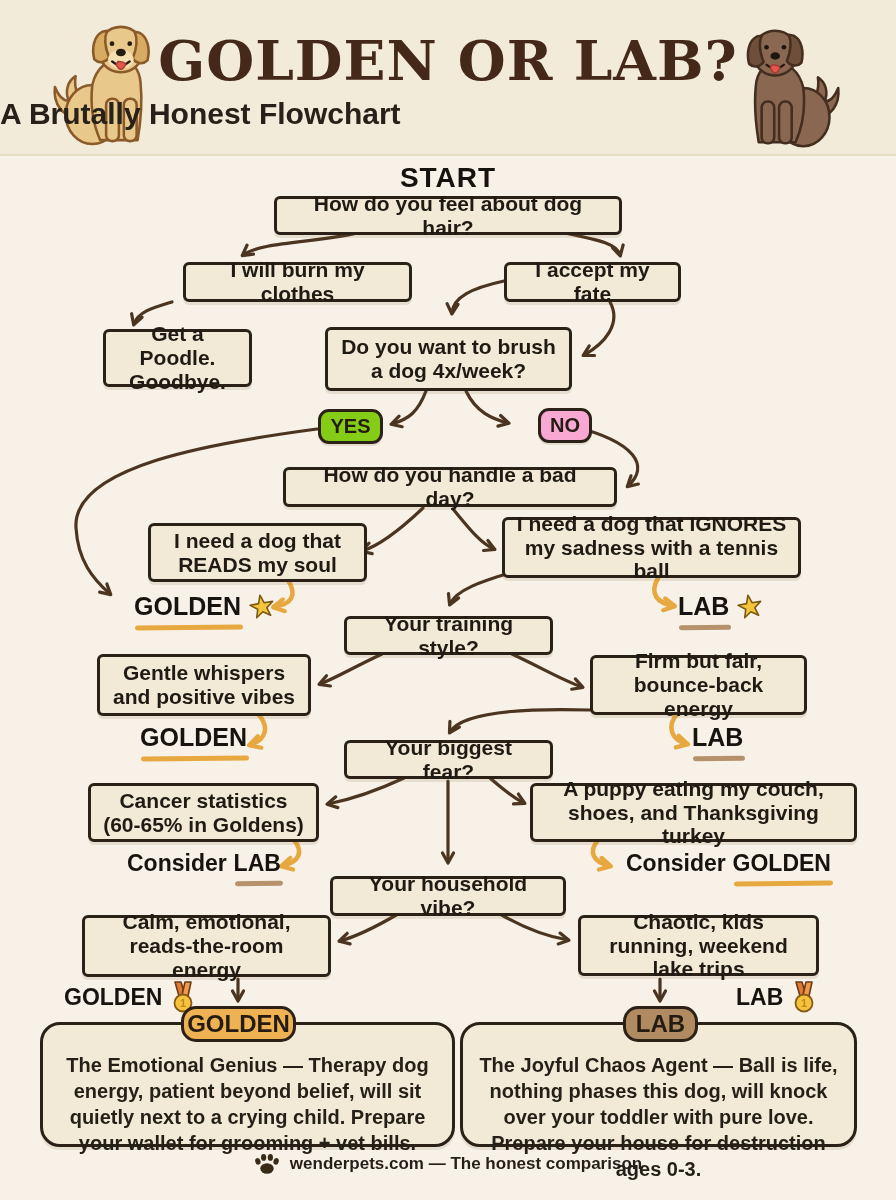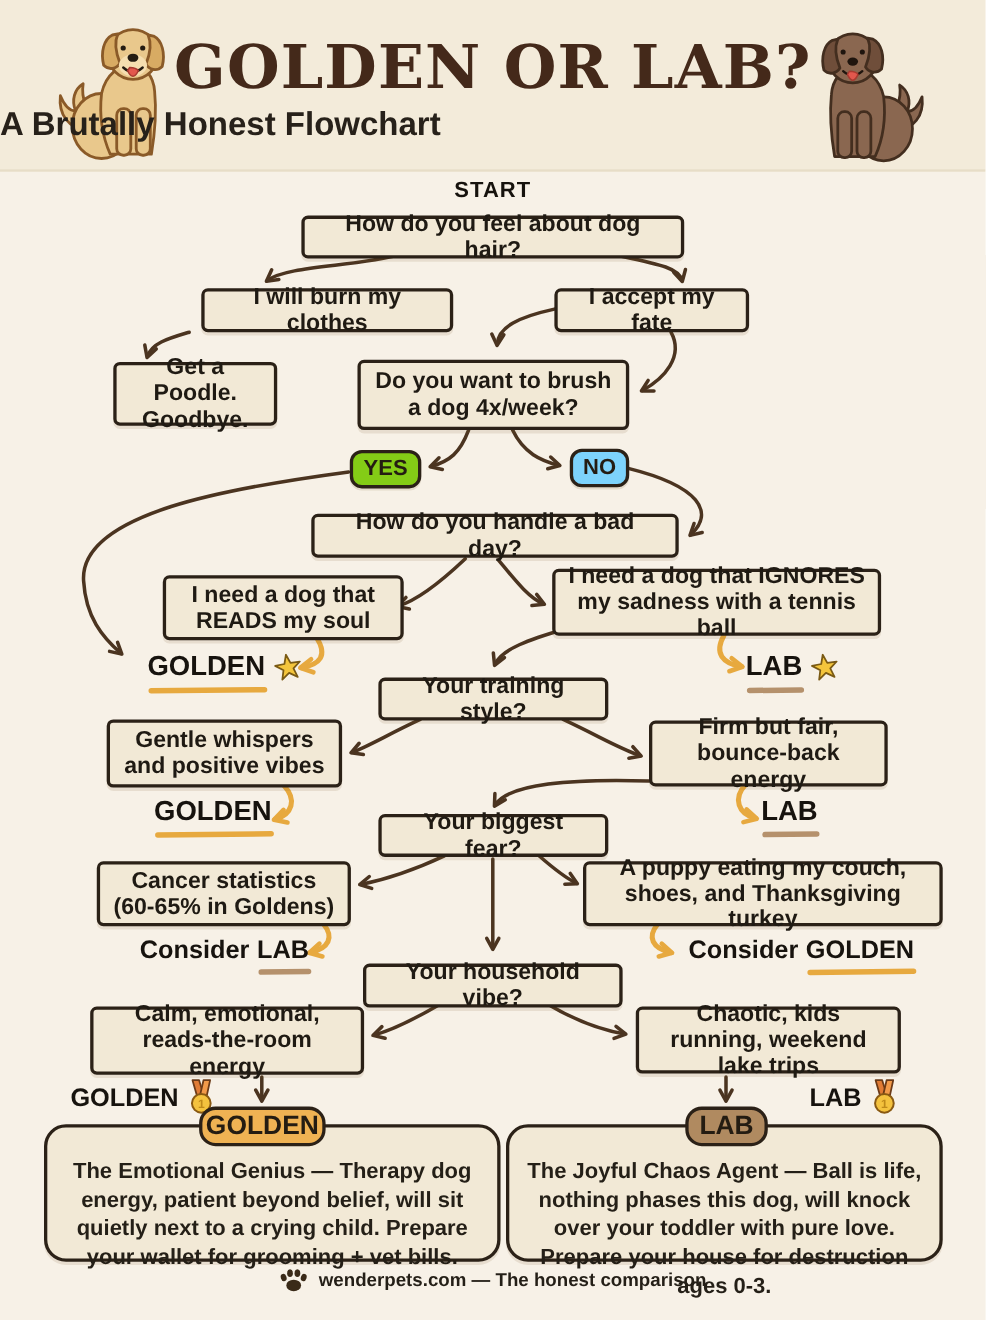--- a/index.html
+++ b/index.html
@@ -20,21 +20,21 @@
   .sub-title {
     position:absolute; top:97px; left:0; width:896px; 
     font-weight:bold; font-size:30px; color:#27211a; z-index:2;
   }
   .dog { position:absolute; z-index:2; }
   .dog-golden { left:48px; top:20px; }
   .dog-lab { left:708px; top:24px; }
 
   .start-label {
     position:absolute; top:162px; left:0; width:896px; text-align:center;
-    font-weight:bold; font-size:20px; color:#16120d; letter-spacing:1px; z-index:2;
+    font-weight:bold; font-size:28px; color:#16120d; letter-spacing:1px; z-index:2;
   }
 
   .node {
     position:absolute; box-sizing:border-box;
     background:#f2e9d6; border:3px solid #2b2117; border-radius:6px;
     display:flex; align-items:center; justify-content:center; text-align:center;
     font-weight:bold; font-size:21px; line-height:1.13; color:#1f1a13;
     padding:11px 10px; box-shadow:0 3px 0 rgba(124,94,44,0.13); z-index:2;
   }
   .node.result {
@@ -42,21 +42,21 @@
     line-height:1.3; border-radius:20px; color:#241f17;
   }
   .badge {
     position:absolute; box-sizing:border-box;
     border:3px solid #2b2117; border-radius:11px;
     display:flex; align-items:center; justify-content:center;
     font-weight:bold; font-size:20px; color:#241c12; z-index:2;
     box-shadow:0 2px 0 rgba(124,94,44,0.15);
   }
   .badge-yes { background:#84cc16; }
-  .badge-no  { background:#7dd3fc; }
+  .badge-no  { background:#f9a8d4;margin-left:20px; }
   .pill {
     position:absolute; box-sizing:border-box;
     border:3.5px solid #2b2117; border-radius:15px;
     display:flex; align-items:center; justify-content:center;
     font-weight:bold; font-size:24px; color:#241c12; z-index:4;
   }
   .pill-golden { background:#efb253; }
   .pill-lab    { background:#b08a60; }
 
   .label { position:absolute; display:flex; align-items:center; font-weight:bold; color:#17130e; z-index:2; white-space:nowrap; }

